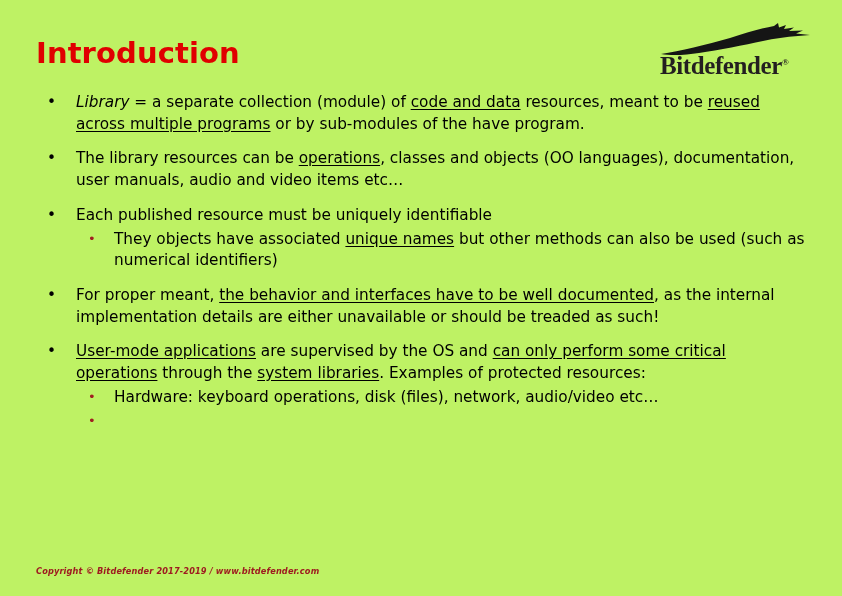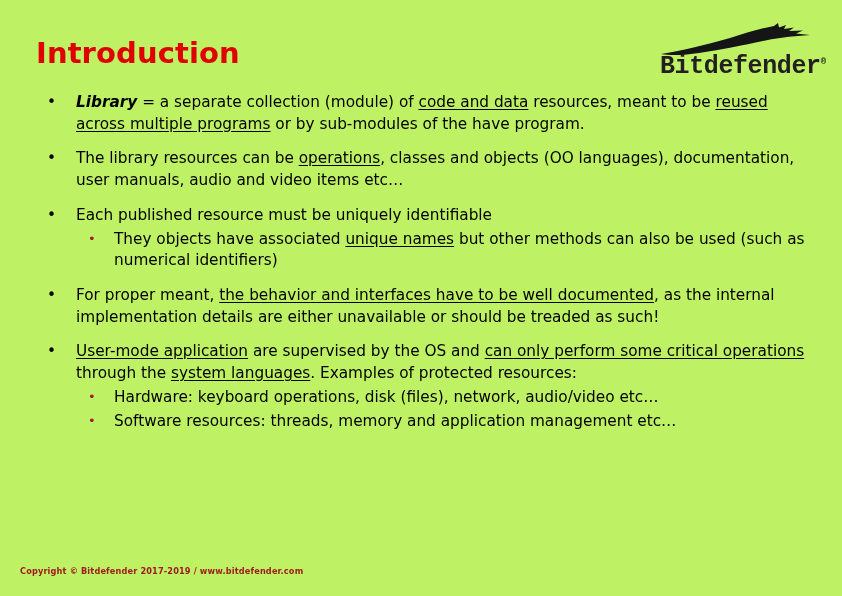--- a/index.html
+++ b/index.html
@@ -52,21 +52,21 @@
     height: 34px;
   }
   .logo-wordmark {
     position: absolute;
     left: 6px;
     top: 30px;
     font-size: 25px;
     font-weight: 600;
     color: #231f20;
     letter-spacing: -0.4px;
-    font-family: Liberation Mono, monospace;
+    font-family: Liberation Serif, serif;
     white-space: nowrap;
   }
   .logo-wordmark .tm {
     font-size: 9px;
     vertical-align: super;
     letter-spacing: 0;
   }
 
   
   .content {
@@ -109,33 +109,34 @@
   .b2 > .marker {
     position: absolute;
     left: 52px;
     top: 0;
     font-size: 13px;
     line-height: 1.52;
     color: #a02020;
   }
 
   u.ul { text-decoration: underline; text-underline-offset: 1.5px; }
-  .bi { font-weight: bold; font-style: italic; }
+  .bi { font-weight: normal; font-style: italic; }
 
   
   .footer {
     position: absolute;
-    left: 20px;
+    left: 36px;
     top: 566px;
     font-size: 8.2px;
     font-weight: bold;
     color: #9e1b20;
     letter-spacing: 0.15px;
     white-space: nowrap;
     font-family: "DejaVu Sans", "Liberation Sans", sans-serif;
+    font-style: italic;
   }
 </style>
 </head>
 <body>
 
 <div class="slide">
 
   <div class="slide-title">Introduction</div>
 
   <div class="logo">
@@ -158,21 +159,21 @@
         <div class="b1"><span class="marker" style="color: rgb(0, 0, 0);">•</span><span><span>The library resources can be </span><u class="ul">operations</u><span>, classes and objects (OO languages), documentation, user manuals, audio and video items etc…</span></span></div>
       </div>
       <div class="bullet-block">
         <div class="b1"><span class="marker" style="color: rgb(0, 0, 0);">•</span><span><span>Each published resource must be uniquely identifiable</span></span></div>
         <div class="b2"><span class="marker" style="color: rgb(160, 32, 32);">•</span><span><span>They objects have associated </span><u class="ul">unique names</u><span> but other methods can also be used (such as numerical identifiers)</span></span></div>
       </div>
       <div class="bullet-block">
         <div class="b1"><span class="marker" style="color: rgb(0, 0, 0);">•</span><span><span>For proper meant, </span><u class="ul">the behavior and interfaces have to be well documented</u><span>, as the internal implementation details are either unavailable or should be treaded as such!</span></span></div>
       </div>
       <div class="bullet-block">
-        <div class="b1"><span class="marker" style="color: rgb(0, 0, 0);">•</span><span><u class="ul">User-mode application</u><span> are supervised by the OS and </span><u class="ul">can only perform some critical operations</u><span> through the </span><u class="ul">system languages</u><span>. Examples of protected resources:</span></span></div>
+        <div class="b1"><span class="marker" style="color: rgb(0, 0, 0);">•</span><span><u class="ul">User-mode applications</u><span> are supervised by the OS and </span><u class="ul">can only perform some critical operations</u><span> through the </span><u class="ul">system libraries</u><span>. Examples of protected resources:</span></span></div>
         <div class="b2"><span class="marker" style="color: rgb(160, 32, 32);">•</span><span><span>Hardware: keyboard operations, disk (files), network, audio/video etc…</span></span></div>
-        <div class="b2"><span class="marker" style="color: rgb(160, 32, 32);">•</span><span><span>Software resources: threads, memory and application management etc…</span></span></div>
+        <div class="b2"><span class="marker" style="color: rgb(160, 32, 32);">•</span></div>
       </div>
     </div>
 
   <div class="footer">Copyright © Bitdefender 2017-2019 / www.bitdefender.com</div>
 
 </div>
 
 </body></html>

